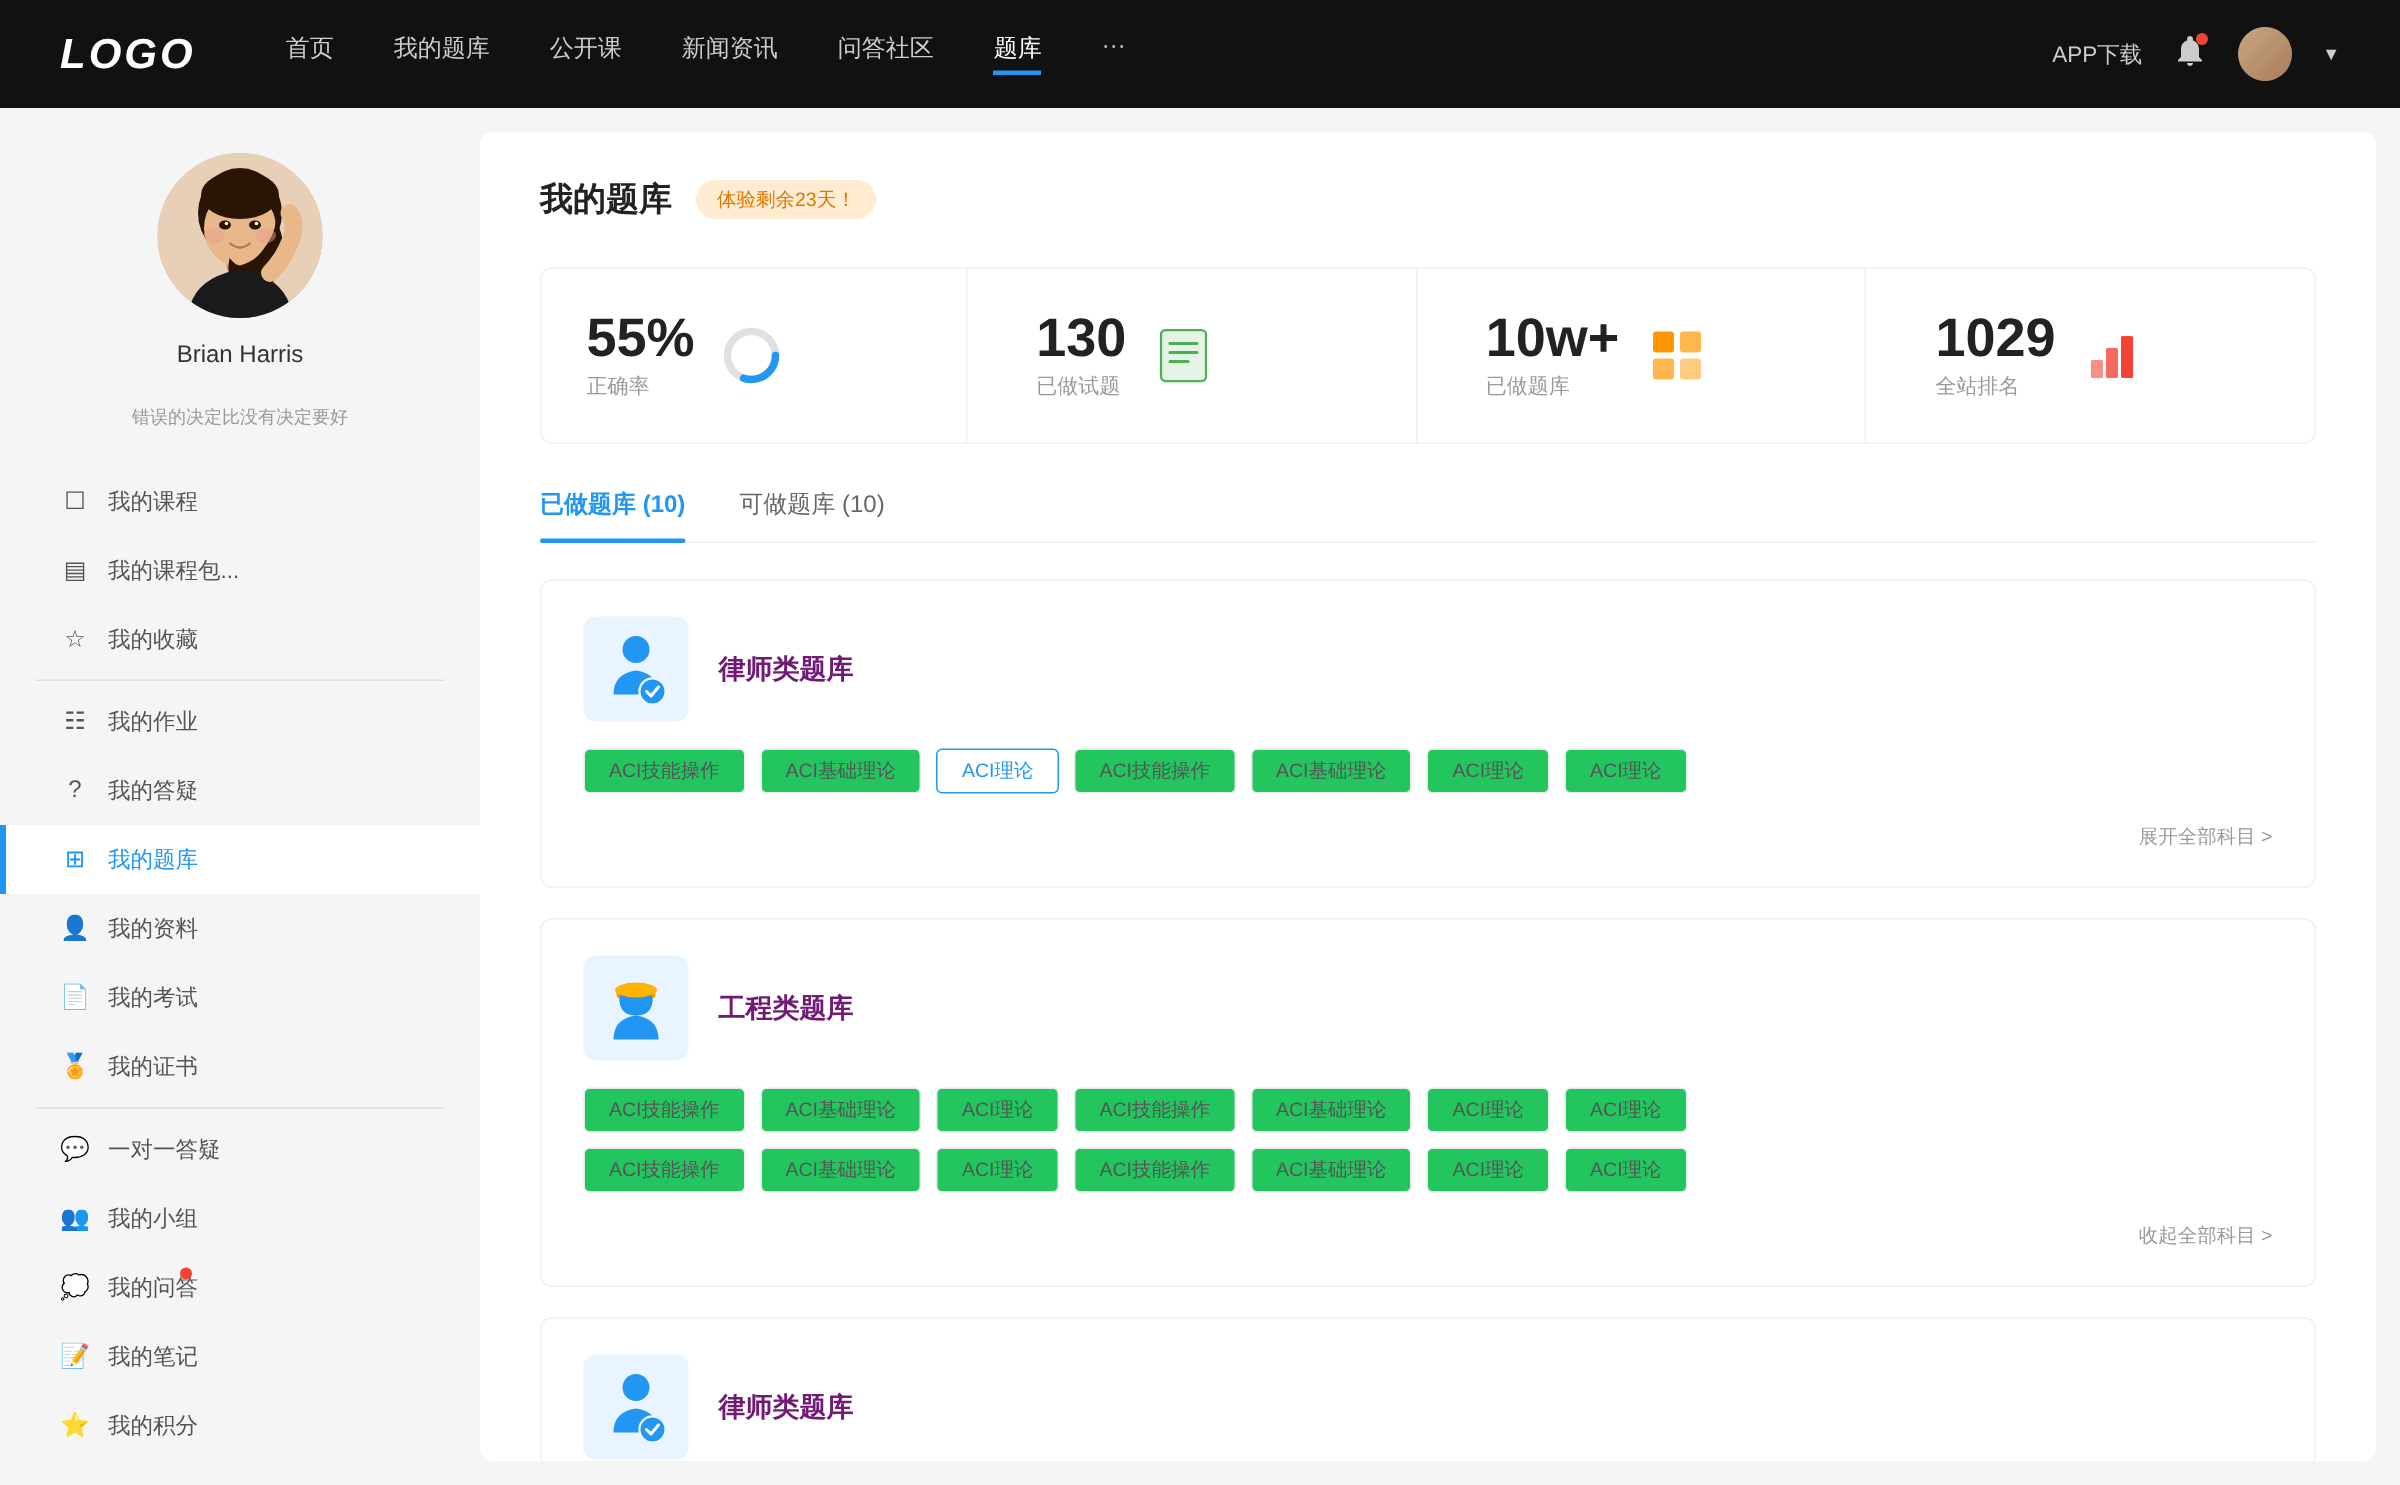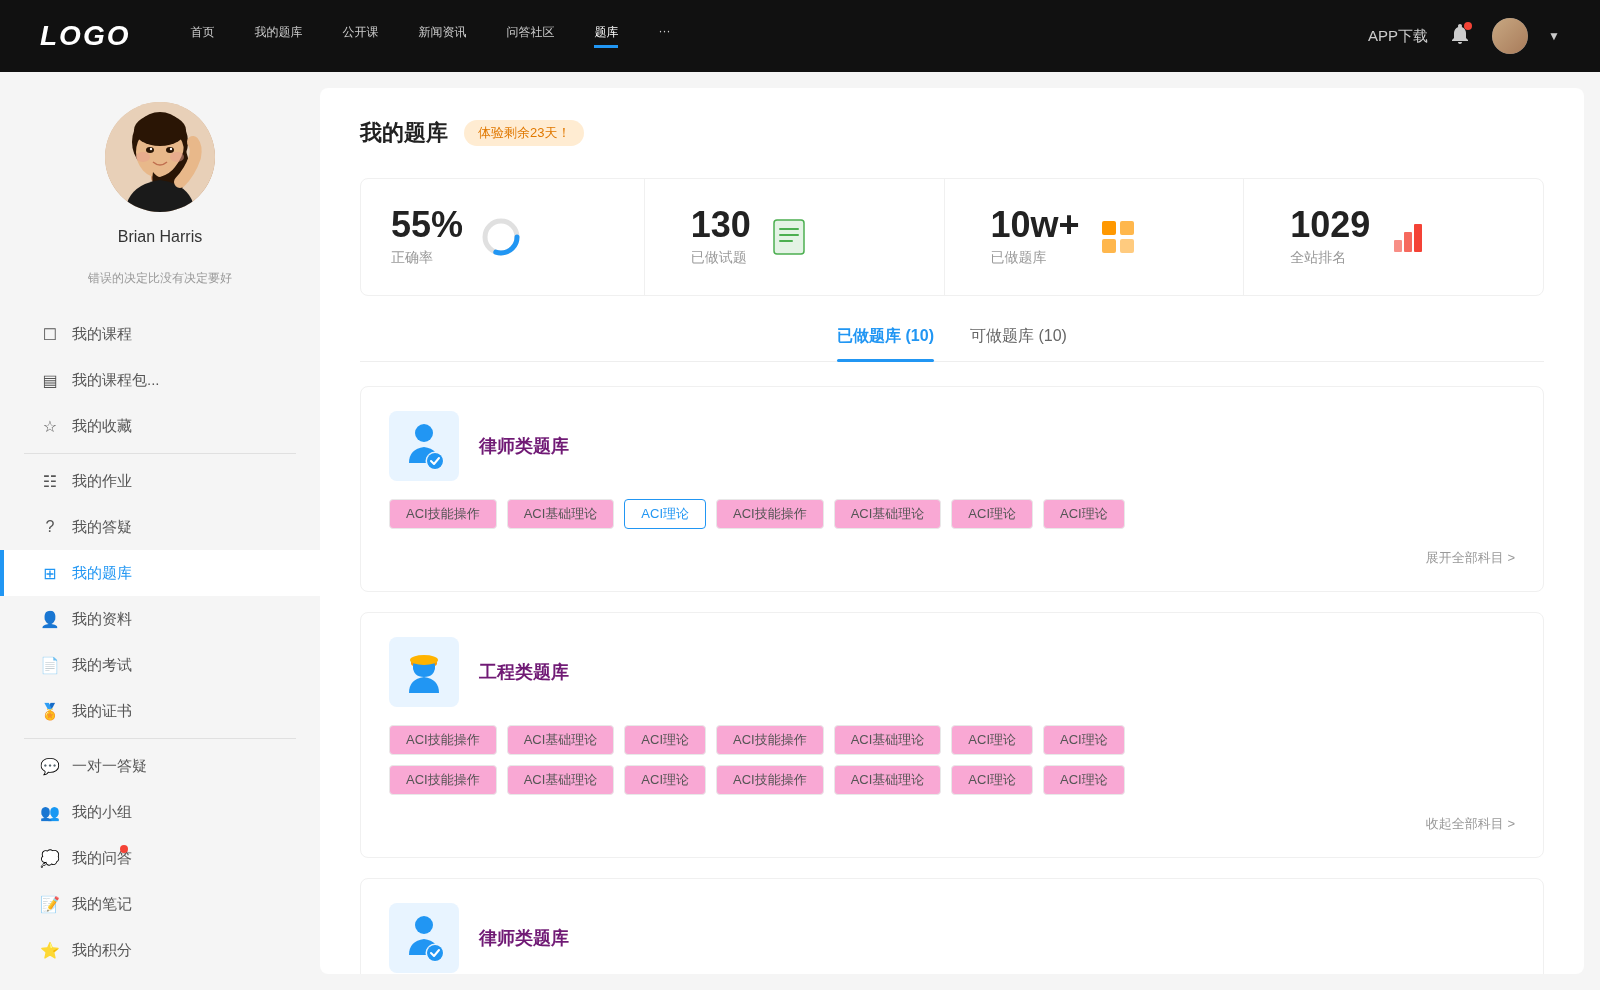--- a/index.html
+++ b/index.html
@@ -24,21 +24,21 @@
       margin-right: 60px;
       font-style: italic;
     }
     .nav-links {
       display: flex;
       gap: 40px;
       flex: 1;
     }
     .nav-link {
       color: #ccc;
-      font-size: 12px;
+      font-size: 16px;
       cursor: pointer;
       text-decoration: none;
       padding-bottom: 4px;
     }
     .nav-link.active {
       color: white;
       border-bottom: 3px solid #2196f3;
     }
     .nav-right {
       display: flex;
@@ -236,21 +236,20 @@
       align-items: center;
       justify-content: center;
     }
 
     
     .tabs-row {
       display: flex;
       gap: 36px;
       border-bottom: 1px solid #eee;
       margin-bottom: 24px;
-      justify-content: center;
     }
     .tab-item {
       font-size: 16px;
       color: #666;
       padding-bottom: 14px;
       cursor: pointer;
       position: relative;
     }
     .tab-item.active {
       color: #2196f3;
@@ -298,21 +297,21 @@
     .tags-row {
       display: flex;
       gap: 10px;
       flex-wrap: wrap;
     }
     .tag {
       padding: 5px 16px;
       border-radius: 4px;
       font-size: 13px;
       color: #555;
-      background: #f9a8d4;
+      background: #22c55e;
       cursor: pointer;
       border: 1px solid #e8e8e8;
     }
     .tag.active-tag {
       color: #2196f3;
       border: 1.5px solid #2196f3;
       background: white;
     }
     .expand-btn {
       text-align: right;

